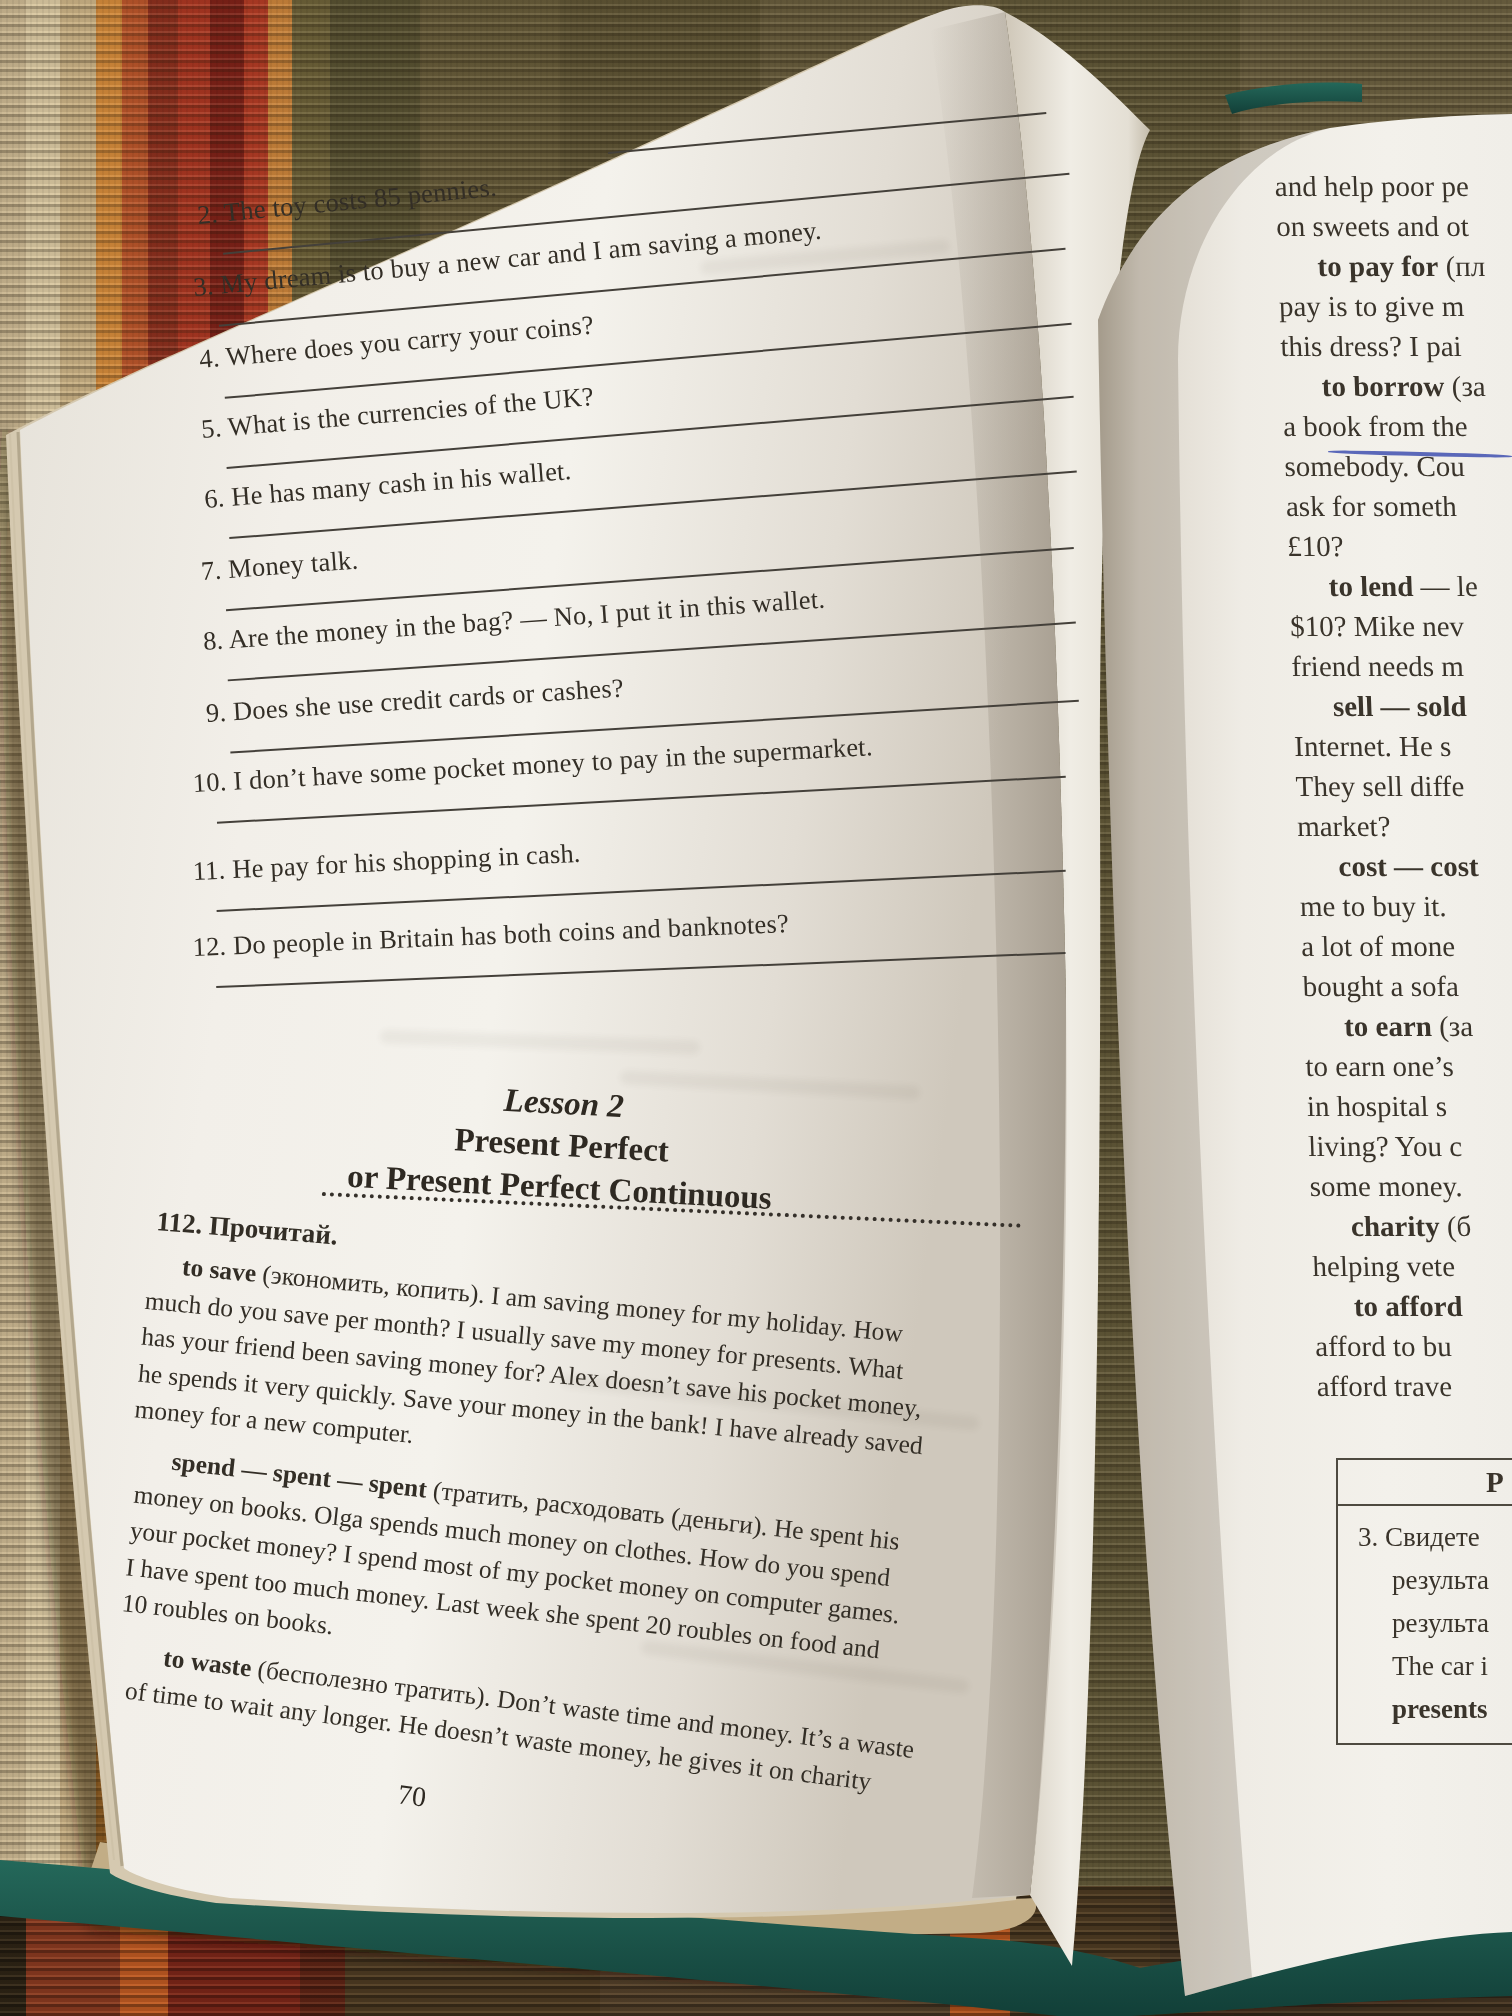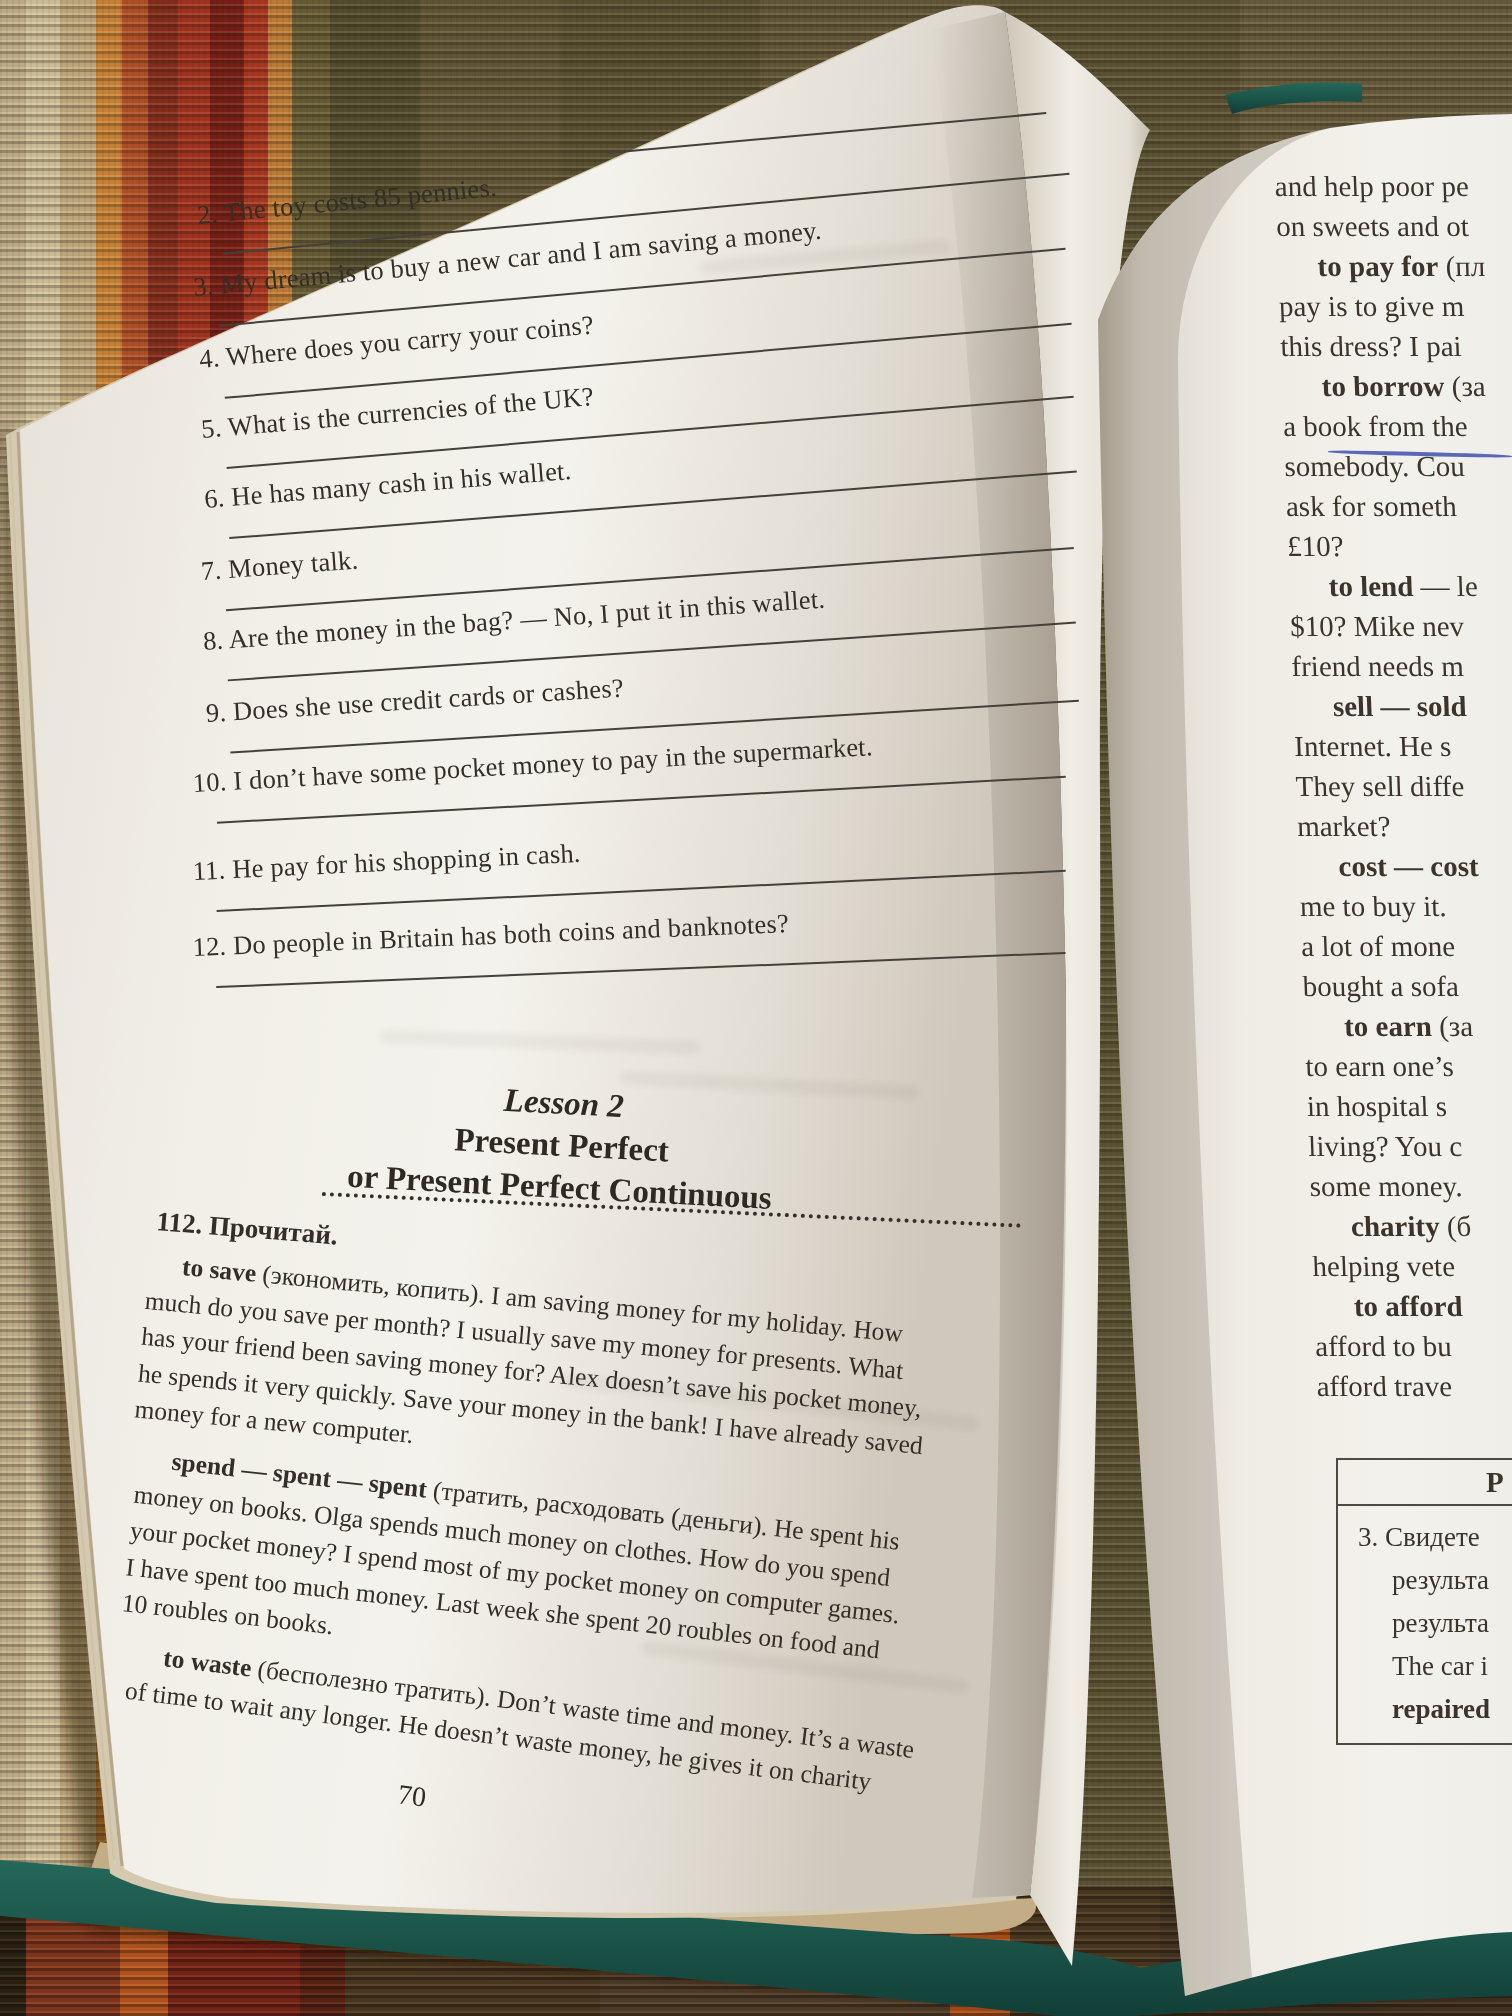--- a/index.html
+++ b/index.html
@@ -364,18 +364,18 @@
         <div class="trow-line">
         <span class="bold"></span><span>результа</span>
       </div>
         <div class="trow-line">
         <span class="bold"></span><span>результа</span>
       </div>
         <div class="trow-line">
         <span class="bold"></span><span>The car i</span>
       </div>
         <div class="trow-line">
-        <span class="bold">repaired</span><span></span>
+        <span class="bold">presents</span><span></span>
       </div>
       </div>
   </div>
 
 </div>
 
 </body></html>

